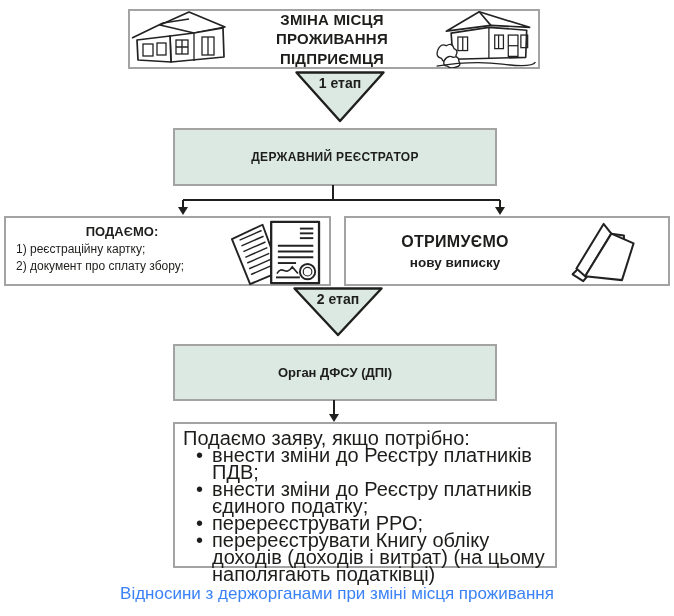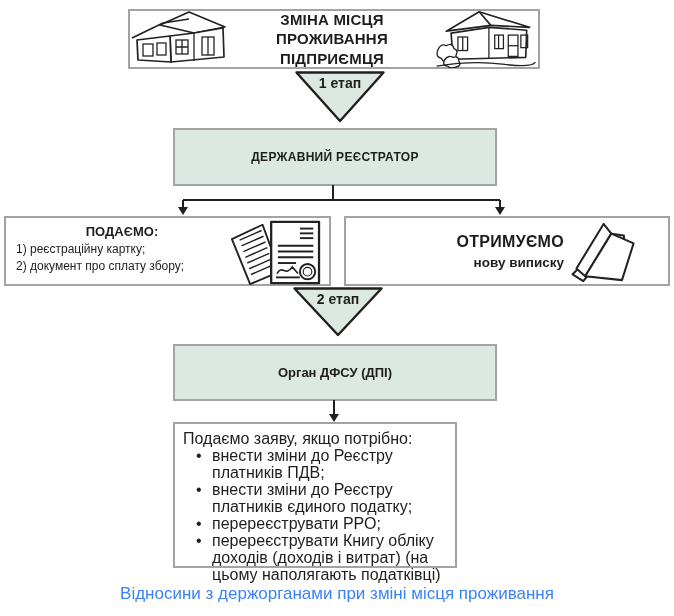--- a/index.html
+++ b/index.html
@@ -31,28 +31,28 @@
 
   
   .submit-box{left:4px;top:216px;width:327px;height:70px;}
   .submit-text{position:absolute;left:10px;top:6px;width:212px;}
   .submit-title{font-weight:bold;font-size:13px;text-align:center;margin-bottom:2px;}
   .submit-item{font-size:12px;line-height:1.38;white-space:nowrap;}
   .submit-icon{position:absolute;right:4px;top:1px;}
 
   
   .receive-box{left:344px;top:216px;width:326px;height:70px;display:flex;align-items:center;}
-  .receive-text{width:218px;text-align:right;}
+  .receive-text{width:218px;text-align:center;}
   .receive-title{font-weight:bold;font-size:16px;letter-spacing:.3px;}
   .receive-subtitle{font-weight:bold;font-size:13.5px;margin-top:4px;}
   .receive-icon{position:absolute;right:16px;top:3px;}
 
   
-  .application-box{left:173px;top:422px;width:284px;height:146px;padding:6px 8px 4px 8px;
-    font-size:16px;line-height:17px;}
+  .application-box{left:173px;top:422px;width:384px;height:146px;padding:6px 8px 4px 8px;
+    font-size:20px;line-height:17px;}
   .application-box ul{margin:0;padding:0;list-style:none;}
   .application-box li{position:relative;padding-left:29px;}
   .application-box li::before{content:"\2022";position:absolute;left:13px;top:0;}
 
   
   .caption{position:absolute;left:0;top:584px;width:100%;text-align:center;
     font-size:17px;color:#3b82f6;}
 </style>
 </head>
 <body>

